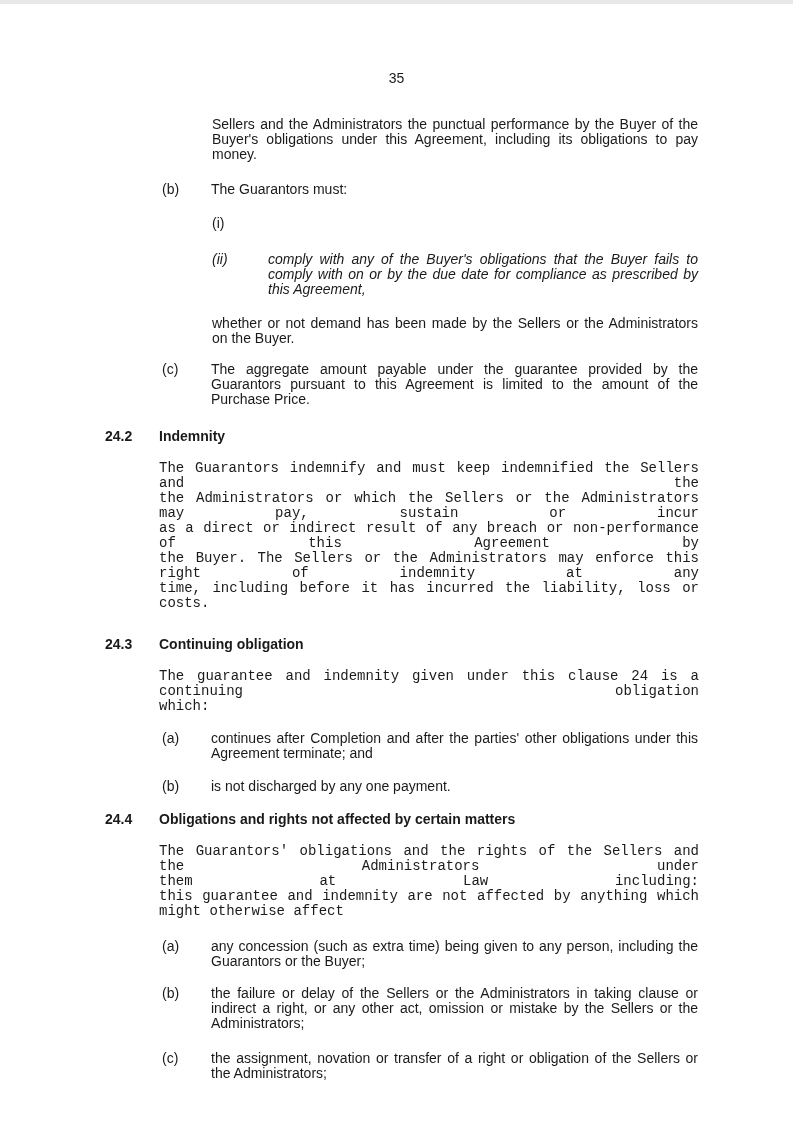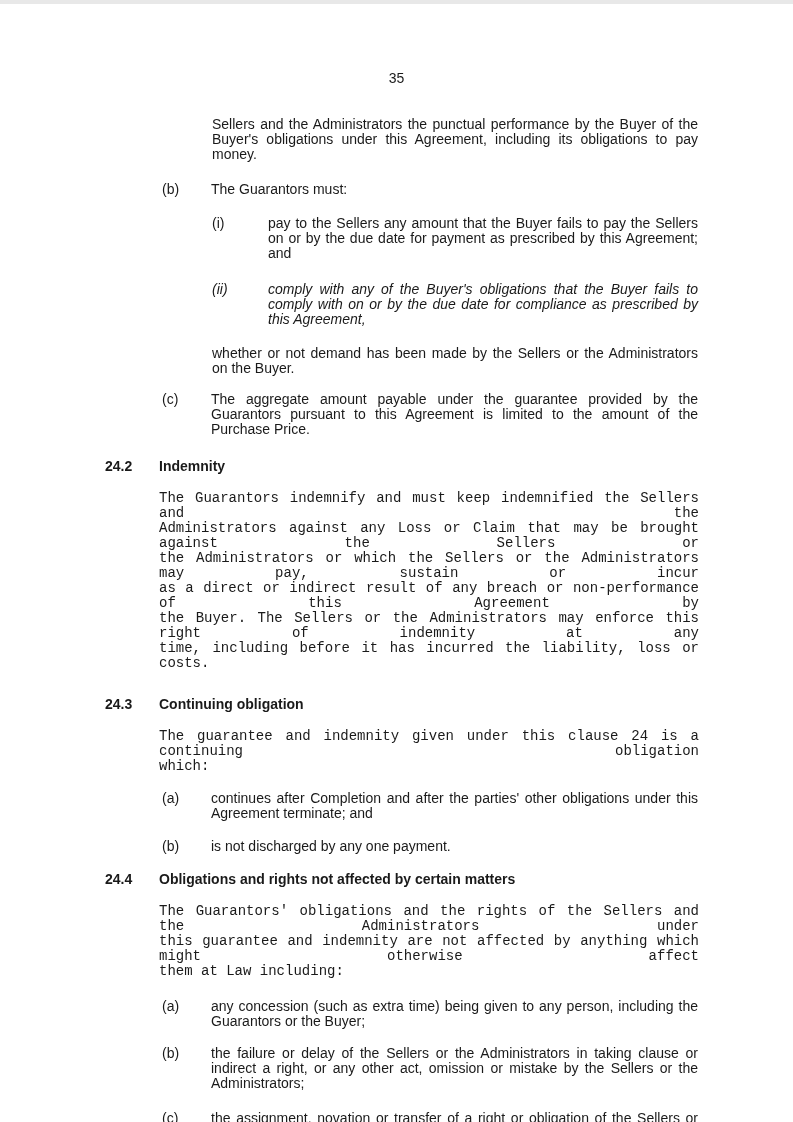--- a/index.html
+++ b/index.html
@@ -62,25 +62,20 @@
 
   <div class="item mt-20">
     <div class="ilabel">(b)</div>
     <div class="itext just">
         <div class="jline">The Guarantors must:</div>
       </div>
   </div>
 
   <div class="subitem mt-19">
     <div class="ilabel">(i)</div>
-    <div class="itext just">
-        <div class="jline">pay to the Sellers any amount that the Buyer fails to pay the Sellers</div>
-        <div class="jline">on or by the due date for payment as prescribed by this Agreement;</div>
-        <div class="jline">and</div>
-      </div>
   </div>
 
   <div class="subitem mt-21">
     <div class="ilabel">(ii)</div>
     <div class="itext just">
         <div class="jline">comply with any of the Buyer's obligations that the Buyer fails to</div>
         <div class="jline">comply with on or by the due date for compliance as prescribed by</div>
         <div class="jline">this Agreement,</div>
       </div>
   </div>
@@ -98,21 +93,20 @@
         <div class="jline">Purchase Price.</div>
       </div>
   </div>
 
   <div class="clause mt-22">
     <div class="cnum">24.2</div>
     <div class="chead">Indemnity</div>
   </div>
   <div class="body-para just mt-17">
       <div class="jline">The Guarantors indemnify and must keep indemnified the Sellers and the</div>
-      <div class="jline">Administrators against any Loss or Claim that may be brought against the Sellers or</div>
       <div class="jline">the Administrators or which the Sellers or the Administrators may pay, sustain or incur</div>
       <div class="jline">as a direct or indirect result of any breach or non-performance of this Agreement by</div>
       <div class="jline">the Buyer.  The Sellers or the Administrators may enforce this right of indemnity at any</div>
       <div class="jline">time, including before it has incurred the liability, loss or costs.</div>
     </div>
 
   <div class="clause mt-26">
     <div class="cnum">24.3</div>
     <div class="chead">Continuing obligation</div>
   </div>
@@ -135,22 +129,22 @@
         <div class="jline">is not discharged by any one payment.</div>
       </div>
   </div>
 
   <div class="clause mt-18">
     <div class="cnum">24.4</div>
     <div class="chead">Obligations and rights not affected by certain matters</div>
   </div>
   <div class="body-para just mt-17">
       <div class="jline">The Guarantors' obligations and the rights of the Sellers and the Administrators under</div>
+      <div class="jline">them at Law including:</div>
       <div class="jline">this guarantee and indemnity are not affected by anything which might otherwise affect</div>
-      <div class="jline">them at Law including:</div>
     </div>
 
   <div class="item mt-20">
     <div class="ilabel">(a)</div>
     <div class="itext just">
         <div class="jline">any concession (such as extra time) being given to any person, including the</div>
         <div class="jline">Guarantors or the Buyer;</div>
       </div>
   </div>
 

